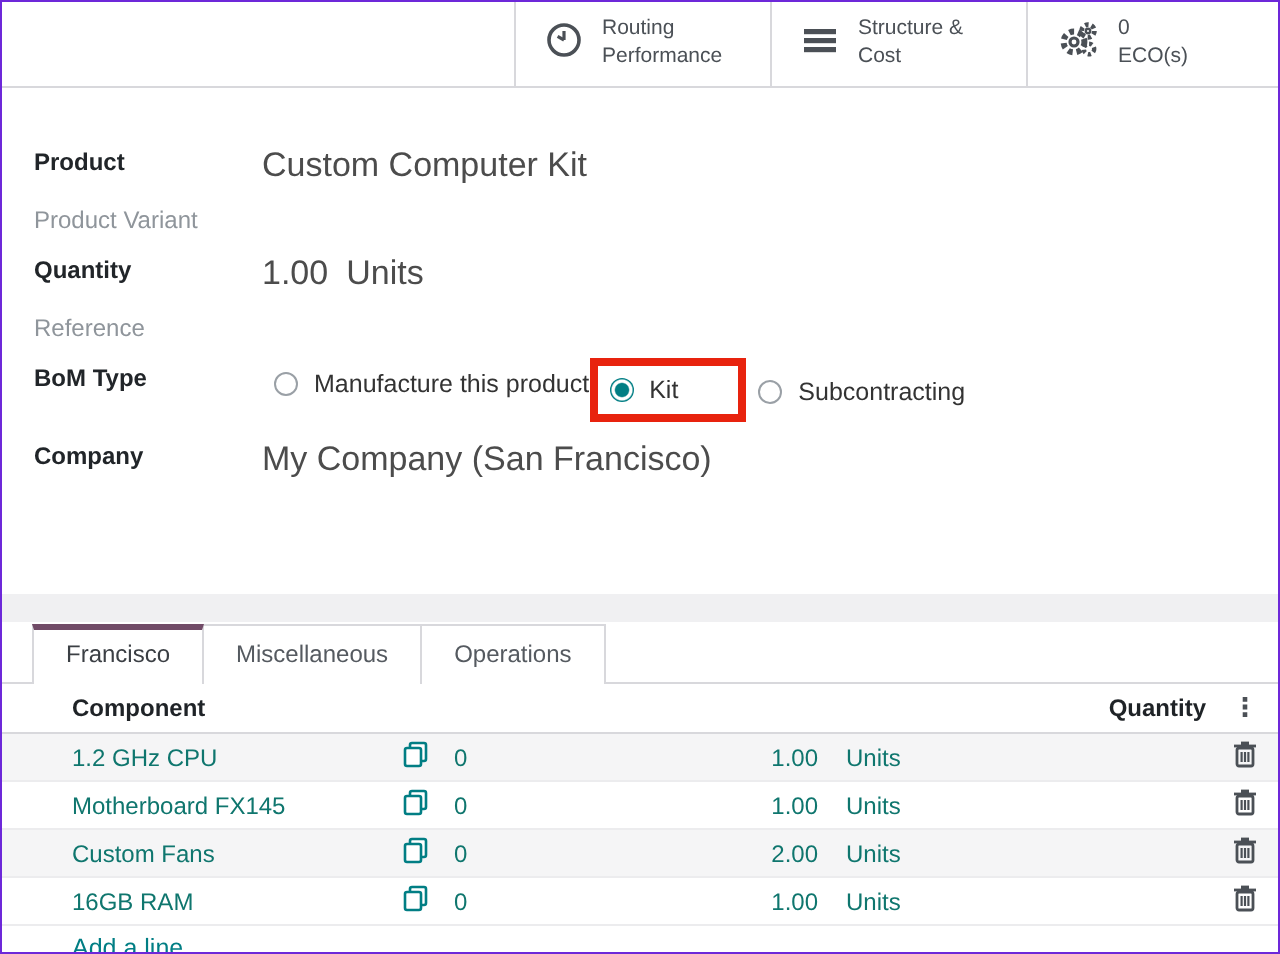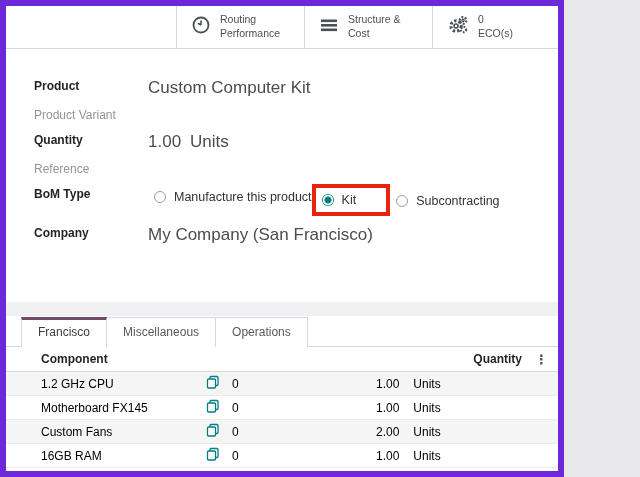--- a/index.html
+++ b/index.html
@@ -1,38 +1,38 @@
 <!DOCTYPE html>
 <html><head>
 <meta charset="utf-8">
 <style>
   * { margin:0; padding:0; box-sizing:border-box; }
   html,body { background:#e9e9ec; }
   body { font-family:"Liberation Sans","DejaVu Sans",sans-serif; }
   .screen {
-    position:relative; width:564px; height:477px;
-    background:#f0f0f2; border:6px solid #6d28d9; overflow:hidden;
+    position:relative; width:640px; height:477px;
+    background:#f0f0f2; border:1px solid #6d28d9; overflow:hidden;
   }
 
   
   .statbar {
     display:flex; justify-content:flex-end;
     height:43px; background:#fff; border-bottom:1px solid #d8d8dc;
   }
   .stat-btn {
     display:flex; align-items:center; gap:9px;
     width:128px; padding:4px 10px 4px 14px;
     border-left:1px solid #d8d8dc; background:#fff; cursor:pointer;
   }
   .stat-btn:last-child { width:126px; }
   .stat-icon { flex:0 0 auto; color:#4b5056; }
   .stat-text { font-size:10.5px; line-height:1.3; color:#4b5056; }
 
   
-  .sheet { background:#fff; padding:29px 0 0 12px; min-height:253px; }
+  .sheet { background:#fff; padding:29px 0 0 0; min-height:253px; }
   .field { display:flex; align-items:flex-start; margin-bottom:9px; min-height:16px; }
   .field .lbl {
     flex:0 0 130px; padding-left:16px;
     font-size:12px; font-weight:bold; color:#212529; padding-top:1px;
   }
   .field .lbl.muted { font-weight:normal; color:#8f959b; }
   .field .val { font-size:17px; color:#4c4c4c; }
   .link { color:#017e84; cursor:pointer; }
   .qty-uom { margin-left:9px; }
 
@@ -63,21 +63,21 @@
     padding:7px 16px 8px 16px; margin-bottom:-1px; position:relative;
   }
   .tab.active {
     color:#3b3f44; border-top:3px solid #714B67; padding-top:5px; z-index:2;
   }
   .tab + .tab { margin-left:-1px; }
 
   
   .table { background:#fff; }
   .trow { display:flex; align-items:center; height:24px; padding:0 10px 0 35px;
-          border-bottom:1px solid #ececee; font-size:12px; color:#000000; }
+          border-bottom:1px solid #ececee; font-size:12px; color:#0f766e; }
   .trow.head { height:25px; font-weight:bold; color:#1f2327; border-bottom:1px solid #d8d8dc; }
   .trow.stripe { background:#f5f5f6; }
   .c-name { flex:0 0 165px; overflow:hidden; white-space:nowrap; }
   .c-badge { flex:0 0 170px; display:flex; align-items:center; gap:12px; }
   .c-qty  { flex:1 1 auto; text-align:right; }
   .c-uom  { flex:0 0 194px; padding-left:14px; }
   .c-del  { flex:0 0 26px; display:flex; justify-content:flex-end; color:#4b5056; }
   .dots { font-size:13px; color:#4b5056; cursor:pointer; font-weight:bold; }
   .addline-row { display:flex; align-items:center; height:23px; padding-left:35px;
                  background:#fff; border-bottom:1px solid #ececee; }

